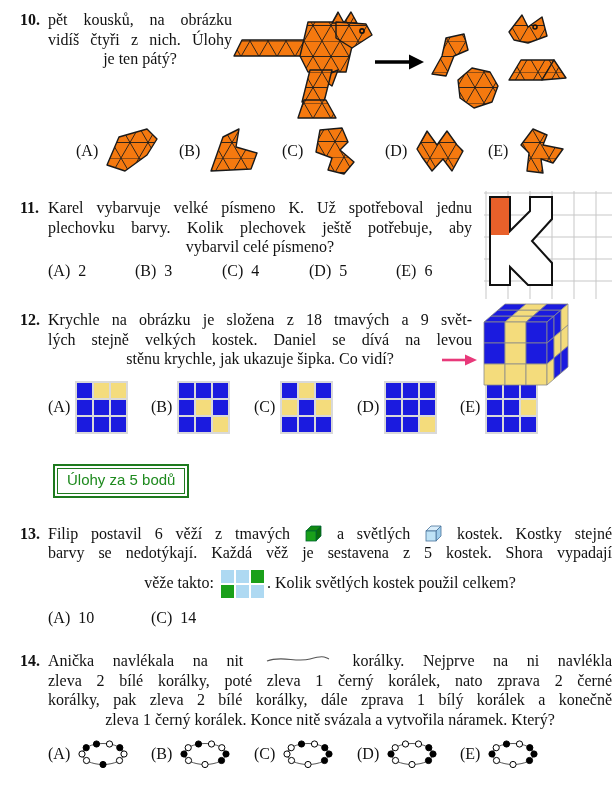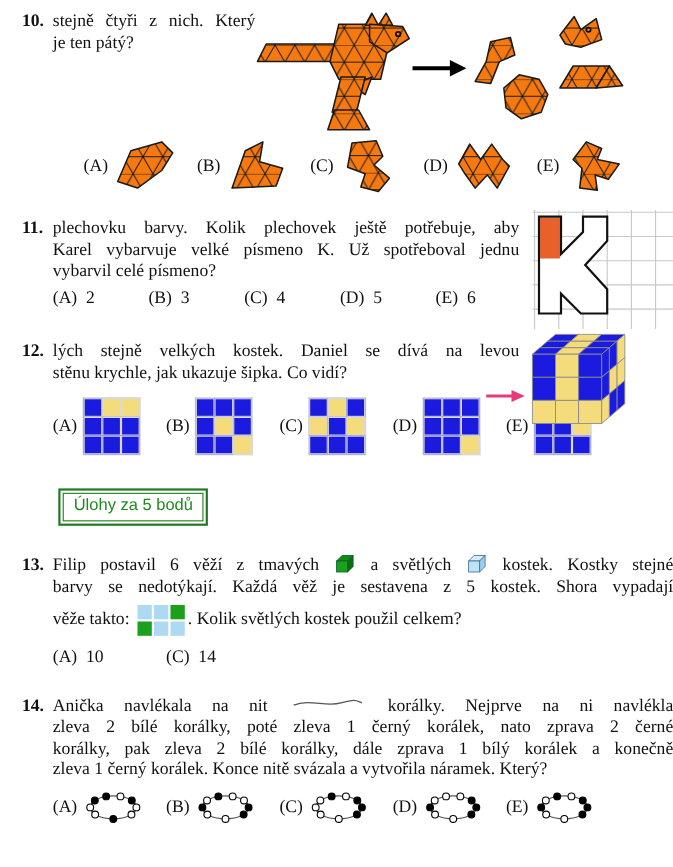--- a/index.html
+++ b/index.html
@@ -6,21 +6,21 @@
   body{
     width:612px;height:788px;box-sizing:border-box;
     padding:10px 0 0 20px;
     font-family:"Liberation Serif","DejaVu Serif",serif;
     font-size:16px;line-height:1.22;color:#111;overflow:hidden;
   }
   .problem{display:flex;align-items:flex-start;}
   .qnum{font-weight:bold;width:28px;flex:none;}
   .qbody{flex:1;position:relative;min-width:0;}
   .jline{text-align:justify;text-align-last:justify;}
-  .lline{text-align:left;}
+  .lline{text-align:center;}
   .p10-flex{display:flex;}
   .p10-text{width:184px;flex:none;}
   .p10-fig{margin-left:0;flex:1;}
   .optrow{display:flex;margin-left:28px;align-items:center;}
   .opt{display:flex;align-items:center;gap:5px;width:103px;flex:none;}
   .opt:last-child{width:auto;}
   .optlabel{flex:none;}
   .txtopts{display:flex;margin-top:4px;}
   .txtopts .to{width:87px;flex:none;}
   .txtopts.wide .to{width:103px;}
@@ -57,21 +57,22 @@
       <path d="M0,0H18 M0,15.5H18 M0,0L18,31 M0,31L18,0" stroke="#1a1a1a" stroke-width="0.9" fill="none"></path>
     </pattern>
   </defs>
 </svg>
 
 <div class="problem">
   <div class="qnum">10.</div>
   <div class="qbody">
     <div class="p10-flex">
       <div class="p10-text">
-        <div class="jline">stejně čtyři z nich. Který</div>
+        <div class="jline">pět kousků, na obrázku</div>
+        <div class="jline">vidíš čtyři z nich. Úlohy</div>
         <div class="lline">je ten pátý?</div>
       </div>
       <div class="p10-fig">
         <svg width="382" height="112" viewBox="0 0 382 112">
 
           <path class="tri-piece" d="M2,46 L10,30 L72,30 L72,46 Z" fill="#f5790f" stroke="none"></path>
             <path d="M2,46 L10,30 L72,30 L72,46 Z" fill="url(#trip)" stroke="#1a1a1a" stroke-width="1.4" stroke-linejoin="round"></path>
           <path class="tri-piece" d="M68,46 L76,12 L112,12 L122,28 L114,62 L76,62 Z" fill="#f5790f" stroke="none"></path>
             <path d="M68,46 L76,12 L112,12 L122,28 L114,62 L76,62 Z" fill="url(#trip)" stroke="#1a1a1a" stroke-width="1.4" stroke-linejoin="round"></path>
           <path class="tri-piece" d="M100,13 L106,2 L112,13 Z" fill="#f5790f" stroke="none"></path>
@@ -155,22 +156,22 @@
         <g stroke="#c7c7c7" stroke-width="1">
           <path d="M2,0V108 M24,0V108 M46,0V108 M68,0V108 M90,0V108 M112,0V108"></path>
           <path d="M0,2H128 M0,24H128 M0,46H128 M0,68H128 M0,90H128"></path>
         </g>
         <path d="M6,6 L26,6 L26,40 L46,20 L46,6 L68,6 L68,28 L48,50 L68,72 L68,94 L44,94 L26,76 L26,94 L6,94 Z" fill="#ffffff"></path>
         <rect x="7" y="7" width="18" height="37" fill="#e8602a"></rect>
         <path d="M6,6 L26,6 L26,40 L46,20 L46,6 L68,6 L68,28 L48,50 L68,72 L68,94 L44,94 L26,76 L26,94 L6,94 Z" fill="none" stroke="#111" stroke-width="2"></path>
       </svg>
     </div>
     <div class="p11-text">
+      <div class="jline">Karel vybarvuje velké písmeno K. Už spotřeboval jednu</div>
       <div class="jline">plechovku barvy. Kolik plechovek ještě potřebuje, aby</div>
-      <div class="jline">Karel vybarvuje velké písmeno K. Už spotřeboval jednu</div>
       <div class="lline">vybarvil celé písmeno?</div>
     </div>
     <div class="txtopts">
       <span class="to"><span>(A)</span>&nbsp;&nbsp;<span>2</span></span>
       <span class="to"><span>(B)</span>&nbsp;&nbsp;<span>3</span></span>
       <span class="to"><span>(C)</span>&nbsp;&nbsp;<span>4</span></span>
       <span class="to"><span>(D)</span>&nbsp;&nbsp;<span>5</span></span>
       <span class="to"><span>(E)</span>&nbsp;&nbsp;<span>6</span></span>
     </div>
   </div>
@@ -206,20 +207,21 @@
           <polygon points="114,35 121,29 121,50 114,56" fill="#f4dc7c" stroke="#8a8a8a" stroke-width="0.8"></polygon>
           <polygon points="121,29 128,23 128,44 121,50" fill="#f4dc7c" stroke="#8a8a8a" stroke-width="0.8"></polygon>
           <polygon points="107,62 114,56 114,77 107,83" fill="#f4dc7c" stroke="#8a8a8a" stroke-width="0.8"></polygon>
           <polygon points="114,56 121,50 121,71 114,77" fill="#1b1bdf" stroke="#8a8a8a" stroke-width="0.8"></polygon>
           <polygon points="121,50 128,44 128,65 121,71" fill="#1b1bdf" stroke="#8a8a8a" stroke-width="0.8"></polygon>
           <line x1="2" y1="58" x2="26" y2="58" stroke="#e8397a" stroke-width="2.6"></line>
           <polygon points="25,52.5 37,58 25,63.5" fill="#e8397a"></polygon>
         </svg>
     </div>
     <div class="p12-text">
+      <div class="jline">Krychle na obrázku je složena z 18 tmavých a 9 svět-</div>
       <div class="jline">lých stejně velkých kostek. Daniel se dívá na levou</div>
       <div class="lline">stěnu krychle, jak ukazuje šipka. Co vidí?</div>
     </div>
     <div class="optrow" style="margin-left:0;margin-top:12px">
       <div class="opt">
         <span class="optlabel">(A)</span>
         <span class="cg grid12">
             <span class="cg-row"><span class="cg-cell" style="width: 17px; height: 17px; background: rgb(27, 27, 223);"></span><span class="cg-cell" style="width: 17px; height: 17px; background: rgb(244, 220, 124);"></span><span class="cg-cell" style="width: 17px; height: 17px; background: rgb(244, 220, 124);"></span></span>
             <span class="cg-row"><span class="cg-cell" style="width: 17px; height: 17px; background: rgb(27, 27, 223);"></span><span class="cg-cell" style="width: 17px; height: 17px; background: rgb(27, 27, 223);"></span><span class="cg-cell" style="width: 17px; height: 17px; background: rgb(27, 27, 223);"></span></span>
             <span class="cg-row"><span class="cg-cell" style="width: 17px; height: 17px; background: rgb(27, 27, 223);"></span><span class="cg-cell" style="width: 17px; height: 17px; background: rgb(27, 27, 223);"></span><span class="cg-cell" style="width: 17px; height: 17px; background: rgb(27, 27, 223);"></span></span>

